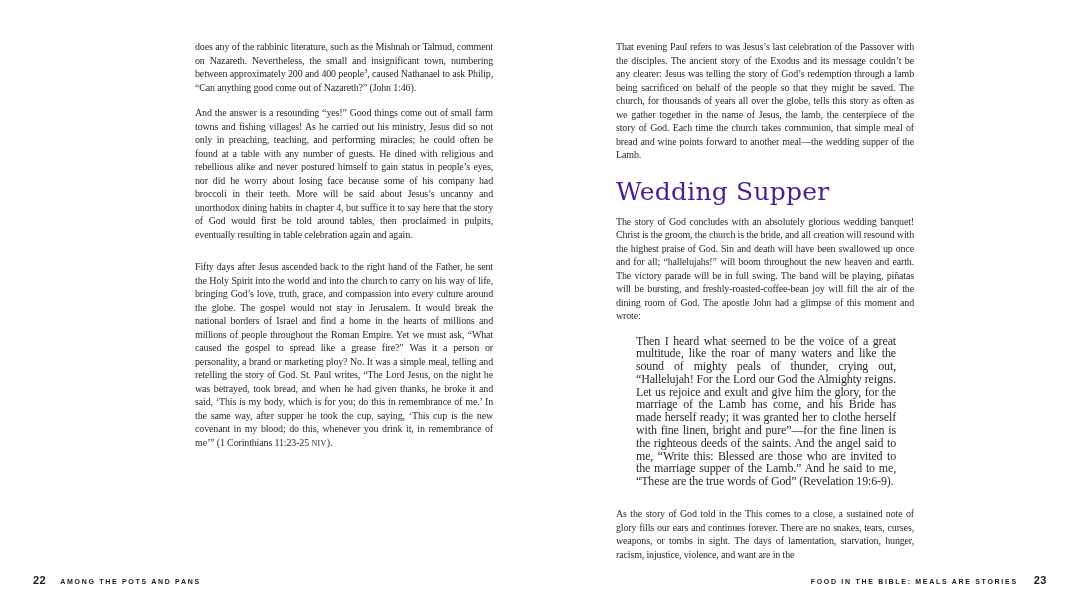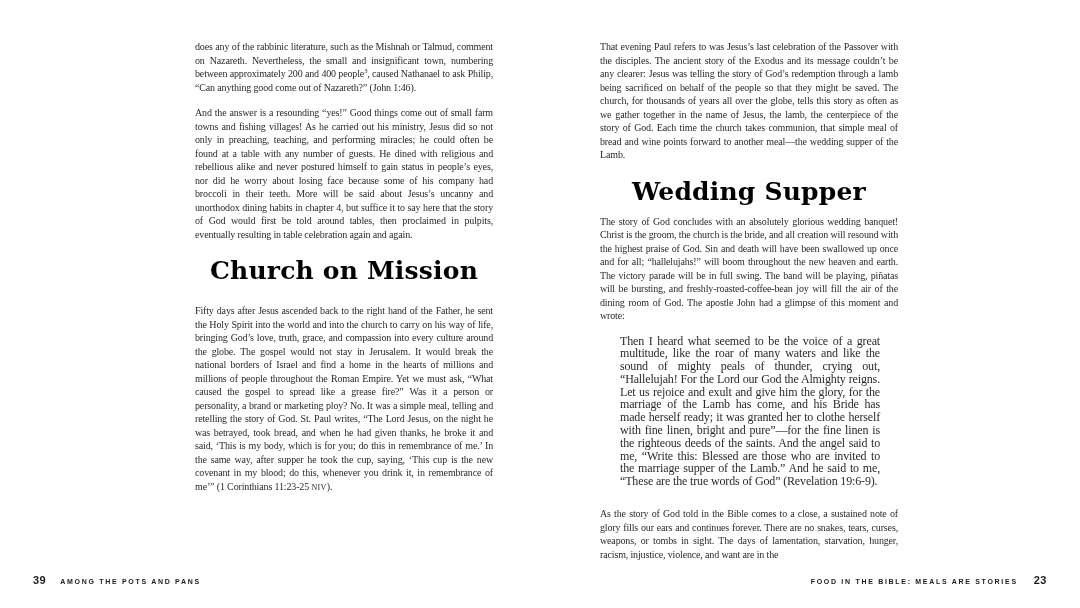--- a/index.html
+++ b/index.html
@@ -20,32 +20,32 @@
     width: 298px;
     height: 526px;
     overflow: hidden;
     color: #2a2a2a;
     font-size: 10px;
     line-height: 13.5px;
     letter-spacing: -0.15px;
     text-align: justify;
   }
   .col-left  { left: 195px; }
-  .col-right { left: 600px; }
+  .col-right { left: 616px; }
   p.body { margin: 0 0 12px 0; }
   p.body:last-child { margin-bottom: 0; margin-top: 19px; }
   h2.section-heading {
     font-family: "DejaVu Serif", serif;
-    font-weight: bold;
+    font-weight: normal;
     font-size: 25px;
     line-height: 28px;
     letter-spacing: 0.2px;
-    color: #000000;
+    color: #4c1d95;
     margin: 16px 0 9px 0;
-    text-align: center;
+    text-align: left;
   }
   blockquote.scripture {
     margin: 12px 18px 12px 20px;
     font-size: 12px;
     line-height: 12.8px;
     text-align: justify;
   }
   sup.footnote-ref {
     font-size: 6.5px;
     vertical-align: super;
@@ -81,34 +81,33 @@
 </style>
 </head>
 <body>
 
 <div class="spread">
 
   <div>
     <div class="col col-left">
       <p class="body"><span>does any of the rabbinic literature, such as the Mishnah or Talmud, comment on Nazareth. Nevertheless, the small and insignificant town, numbering between approximately 200 and 400 people</span><sup class="footnote-ref">3</sup><span>, caused Nathanael to ask Philip, “Can anything good come out of Nazareth?” (John 1:46).</span></p>
       <p class="body">And the answer is a resounding “yes!” Good things come out of small farm towns and fishing villages! As he carried out his ministry, Jesus did so not only in preaching, teaching, and performing miracles; he could often be found at a table with any number of guests. He dined with religious and rebellious alike and never postured himself to gain status in people’s eyes, nor did he worry about losing face because some of his company had broccoli in their teeth. More will be said about Jesus’s uncanny and unorthodox dining habits in chapter 4, but suffice it to say here that the story of God would first be told around tables, then proclaimed in pulpits, eventually resulting in table celebration again and again.</p>
-      <h2 class="section-heading">Church on Mission</h2>
       <p class="body"><span>Fifty days after Jesus ascended back to the right hand of the Father, he sent the Holy Spirit into the world and into the church to carry on his way of life, bringing God’s love, truth, grace, and compassion into every culture around the globe. The gospel would not stay in Jerusalem. It would break the national borders of Israel and find a home in the hearts of millions and millions of people throughout the Roman Empire. Yet we must ask, “What caused the gospel to spread like a grease fire?” Was it a person or personality, a brand or marketing ploy? No. It was a simple meal, telling and retelling the story of God. St. Paul writes, “The Lord Jesus, on the night he was betrayed, took bread, and when he had given thanks, he broke it and said, ‘This is my body, which is for you; do this in remembrance of me.’ In the same way, after supper he took the cup, saying, ‘This cup is the new covenant in my blood; do this, whenever you drink it, in remembrance of me’” (1 Corinthians 11:23-25 </span><span class="smallcaps">NIV</span><span>).</span></p>
     </div>
     <div class="page-footer footer-left">
-      <span class="pagenum">39</span><span class="running">AMONG THE POTS AND PANS</span>
+      <span class="pagenum">22</span><span class="running">AMONG THE POTS AND PANS</span>
     </div>
   </div>
 
   <div>
     <div class="col col-right">
       <p class="body">That evening Paul refers to was Jesus’s last celebration of the Passover with the disciples. The ancient story of the Exodus and its message couldn’t be any clearer: Jesus was telling the story of God’s redemption through a lamb being sacrificed on behalf of the people so that they might be saved. The church, for thousands of years all over the globe, tells this story as often as we gather together in the name of Jesus, the lamb, the centerpiece of the story of God. Each time the church takes communion, that simple meal of bread and wine points forward to another meal—the wedding supper of the Lamb.</p>
       <h2 class="section-heading">Wedding Supper</h2>
       <p class="body"><span>The story of God concludes with an absolutely glorious wedding banquet! Christ is the groom, the church is the bride, and all creation will resound with the highest praise of God. Sin and death will have been </span><span class="italic">swallowed up</span><span> once and for all; “hallelujahs!” will boom throughout the new heaven and earth. The victory parade will be in full swing. The band will be playing, piñatas will be bursting, and freshly-roasted-coffee-bean joy will fill the air of the dining room of God. The apostle John had a glimpse of this moment and wrote:</span></p>
       <blockquote class="scripture">Then I heard what seemed to be the voice of a great multitude, like the roar of many waters and like the sound of mighty peals of thunder, crying out, “Hallelujah! For the Lord our God the Almighty reigns. Let us rejoice and exult and give him the glory, for the marriage of the Lamb has come, and his Bride has made herself ready; it was granted her to clothe herself with fine linen, bright and pure”—for the fine linen is the righteous deeds of the saints. And the angel said to me, “Write this: Blessed are those who are invited to the marriage supper of the Lamb.” And he said to me, “These are the true words of God” (Revelation 19:6-9).</blockquote>
-      <p class="body">As the story of God told in the Bible comes to a close, a sustained note of glory fills our ears and continues forever. There are no snakes, tears, curses, weapons, or tombs in sight. The days of lamentation, starvation, hunger, racism, injustice, violence, and want are in the</p>
+      <p class="body">As the story of God told in the This comes to a close, a sustained note of glory fills our ears and continues forever. There are no snakes, tears, curses, weapons, or tombs in sight. The days of lamentation, starvation, hunger, racism, injustice, violence, and want are in the</p>
     </div>
     <div class="page-footer footer-right">
       <span class="running">FOOD IN THE BIBLE: MEALS ARE STORIES</span><span class="pagenum">23</span>
     </div>
   </div>
 
 </div>
 
 </body></html>

